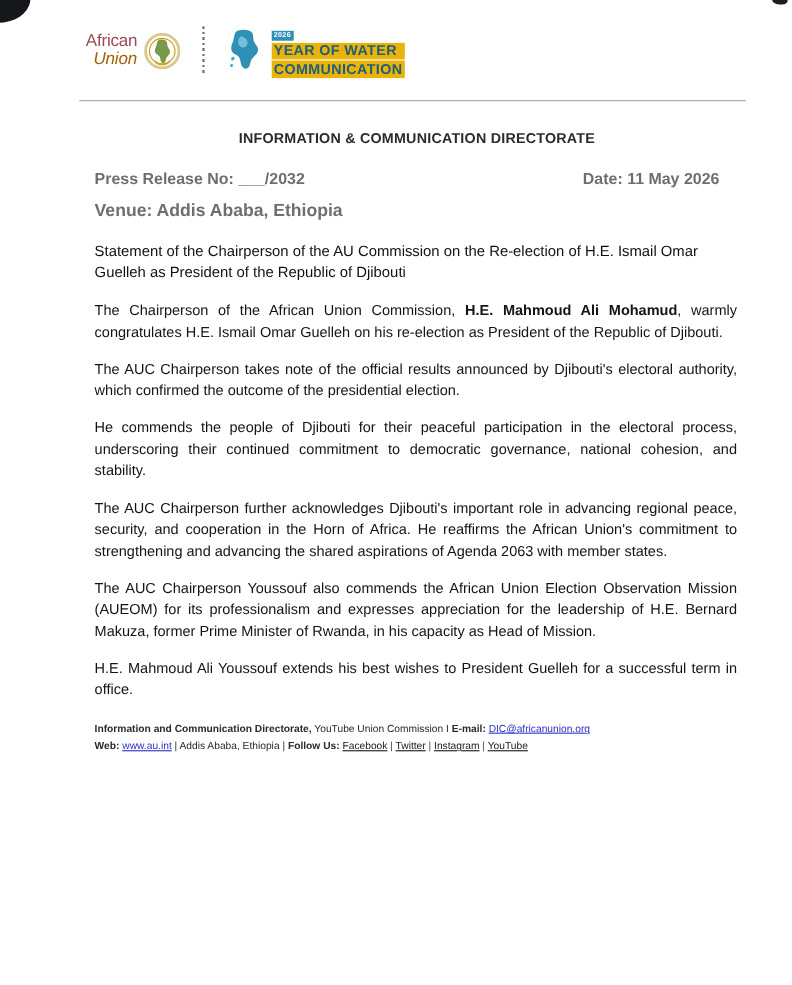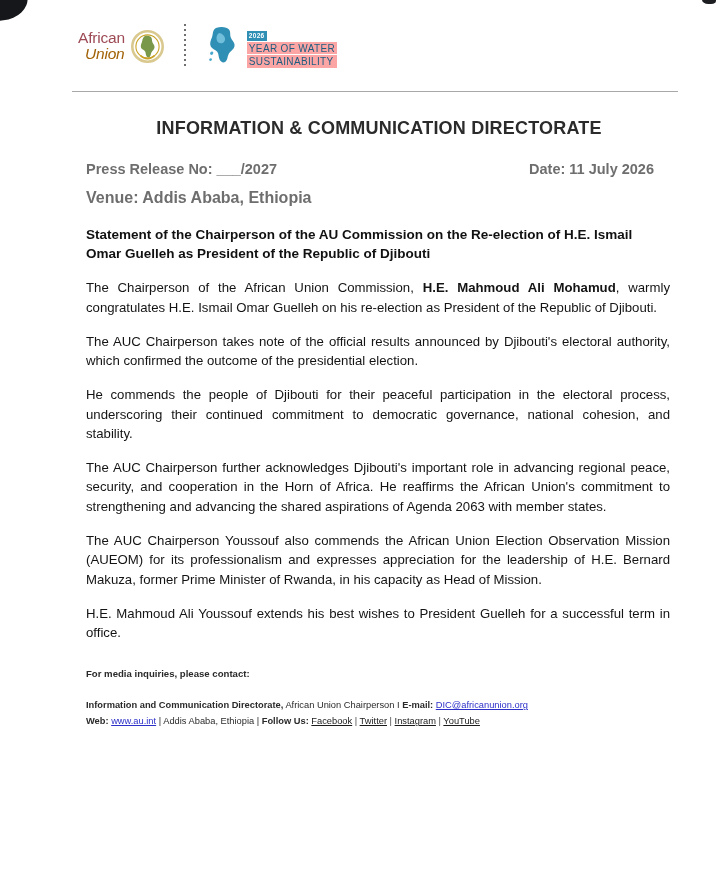--- a/index.html
+++ b/index.html
@@ -99,42 +99,42 @@
     font-size: 6.5px;
     font-weight: bold;
     letter-spacing: 0.3px;
     color: #ffffff;
     background: #2f8fb5;
     padding: 1px 2px;
     margin-bottom: 1px;
   }
   .water-line1, .water-line2 {
     display: block;
-    font-size: 10px;
-    font-weight: normal;
+    font-size: 13px;
+    font-weight: bold;
     letter-spacing: 0.35px;
     color: #1c5d80;
-    background: #fca5a5;
+    background: #eab308;
     padding: 0.5px 2px;
   }
   .water-line2 { margin-top: 1px; }
 
   hr.rule {
     border: 0;
     border-top: 1px solid #a8a8a8;
     margin: 19px 2px 0 32px;
   }
 
   
   .content {
     padding: 0 8px 0 46px;
   }
   h1.doc-title {
     text-align: center;
-    font-size: 18px;
+    font-size: 13px;
     font-weight: bold;
     color: #2b2b2b;
     letter-spacing: 0.2px;
     margin: 26px 0 0 0;
   }
   .meta-row {
     display: flex;
     justify-content: space-between;
     align-items: baseline;
     font-size: 14.5px;
@@ -144,21 +144,21 @@
   }
   .meta-row .meta-right { padding-right: 18px; }
   .venue-line {
     font-size: 16px;
     font-weight: bold;
     color: #6e6e6e;
     margin-top: 12px;
   }
   h2.statement-title {
     font-size: 13.5px;
-    font-weight: bold;
+    font-weight: normal;
     line-height: 1.42;
     color: #111111;
     margin: 18px 0 0 0;
     padding-right: 4px;
   }
   p.body-para {
     font-size: 13.2px;
     line-height: 1.46;
     color: #141414;
     text-align: justify;
@@ -241,51 +241,50 @@
                    C11.2 9.1 10.5 4.7 14 3 z" fill="#2f8fb5"></path>
           <path d="M17 8 c3 0.4 5.4 2.4 6 5.2 c0.5 2.5 -1.2 4.6 -3.2 5.0 c-2.5 0.5 -4.8 -1.3 -5.2 -3.8
                    c-0.4 -2.5 0.4 -5.2 2.4 -6.4 z" fill="#7ec8e3" opacity="0.85"></path>
           <path d="M9 27 c1.6 -1.2 3.0 0.4 2.0 2.0 c-0.8 1.3 -2.6 1.2 -2.9 -0.2 c-0.2 -0.8 0.2 -1.4 0.9 -1.8 z" fill="#4aa9ce"></path>
           <path d="M8 33.5 c1.4 -1.0 2.6 0.4 1.7 1.8 c-0.7 1.1 -2.2 1.0 -2.5 -0.2 c-0.2 -0.7 0.2 -1.2 0.8 -1.6 z" fill="#4aa9ce"></path>
         </svg>
       </div>
       <div class="water-text">
         <span class="water-year">2026</span>
         <span class="water-line1">YEAR OF WATER</span>
-        <span class="water-line2">SUSTAINABILITY</span>
+        <span class="water-line2">COMMUNICATION</span>
       </div>
     </div>
   </div>
 
   <hr class="rule">
 
   <div class="content">
 
     <h1 class="doc-title">INFORMATION &amp; COMMUNICATION DIRECTORATE</h1>
 
     <div class="meta-row">
-      <span>Press Release No: ___/2027</span>
-      <span class="meta-right">Date: 11 July 2026</span>
+      <span>Press Release No: ___/2032</span>
+      <span class="meta-right">Date: 11 May 2026</span>
     </div>
 
     <div class="venue-line">Venue: Addis Ababa, Ethiopia</div>
 
     <h2 class="statement-title">Statement of the Chairperson of the AU Commission on the Re-election of H.E. Ismail Omar Guelleh as President of the Republic of Djibouti</h2>
 
     <div id="paragraphs-container">
         <p class="body-para"><span>The Chairperson of the African Union Commission, </span><b>H.E. Mahmoud Ali Mohamud</b><span>, warmly congratulates H.E. Ismail Omar Guelleh on his re-election as President of the Republic of Djibouti.</span></p>
         <p class="body-para"><span>The AUC Chairperson takes note of the official results announced by Djibouti's electoral authority, which confirmed the outcome of the presidential election.</span></p>
         <p class="body-para"><span>He commends the people of Djibouti for their peaceful participation in the electoral process, underscoring their continued commitment to democratic governance, national cohesion, and stability.</span></p>
         <p class="body-para"><span>The AUC Chairperson further acknowledges Djibouti's important role in advancing regional peace, security, and cooperation in the Horn of Africa. He reaffirms the African Union's commitment to strengthening and advancing the shared aspirations of Agenda 2063 with member states.</span></p>
         <p class="body-para"><span>The AUC Chairperson Youssouf also commends the African Union Election Observation Mission (AUEOM) for its professionalism and expresses appreciation for the leadership of H.E. Bernard Makuza, former Prime Minister of Rwanda, in his capacity as Head of Mission.</span></p>
         <p class="body-para"><span>H.E. Mahmoud Ali Youssouf extends his best wishes to President Guelleh for a successful term in office.</span></p>
       </div>
 
-    <div class="contact-head">For media inquiries, please contact:</div>
 
 
     <div class="footer-block">
-      <b>Information and Communication Directorate,</b><span> African Union Chairperson I </span><b>E-mail:</b>&nbsp;<a class="link" href="#">DIC@africanunion.org</a><br>
+      <b>Information and Communication Directorate,</b><span> YouTube Union Commission I </span><b>E-mail:</b>&nbsp;<a class="link" href="#">DIC@africanunion.org</a><br>
       <b>Web:</b>&nbsp;<a class="link" href="#">www.au.int</a><span> | Addis Ababa, Ethiopia | </span><b>Follow Us:</b>&nbsp;<span id="social-links"><a class="link-dark" href="#">Facebook</a><span class="sep"> | </span><a class="link-dark" href="#">Twitter</a><span class="sep"> | </span><a class="link-dark" href="#">Instagram</a><span class="sep"> | </span><a class="link-dark" href="#">YouTube</a></span>
     </div>
 
   </div>
 </div>
 
 </body></html>

